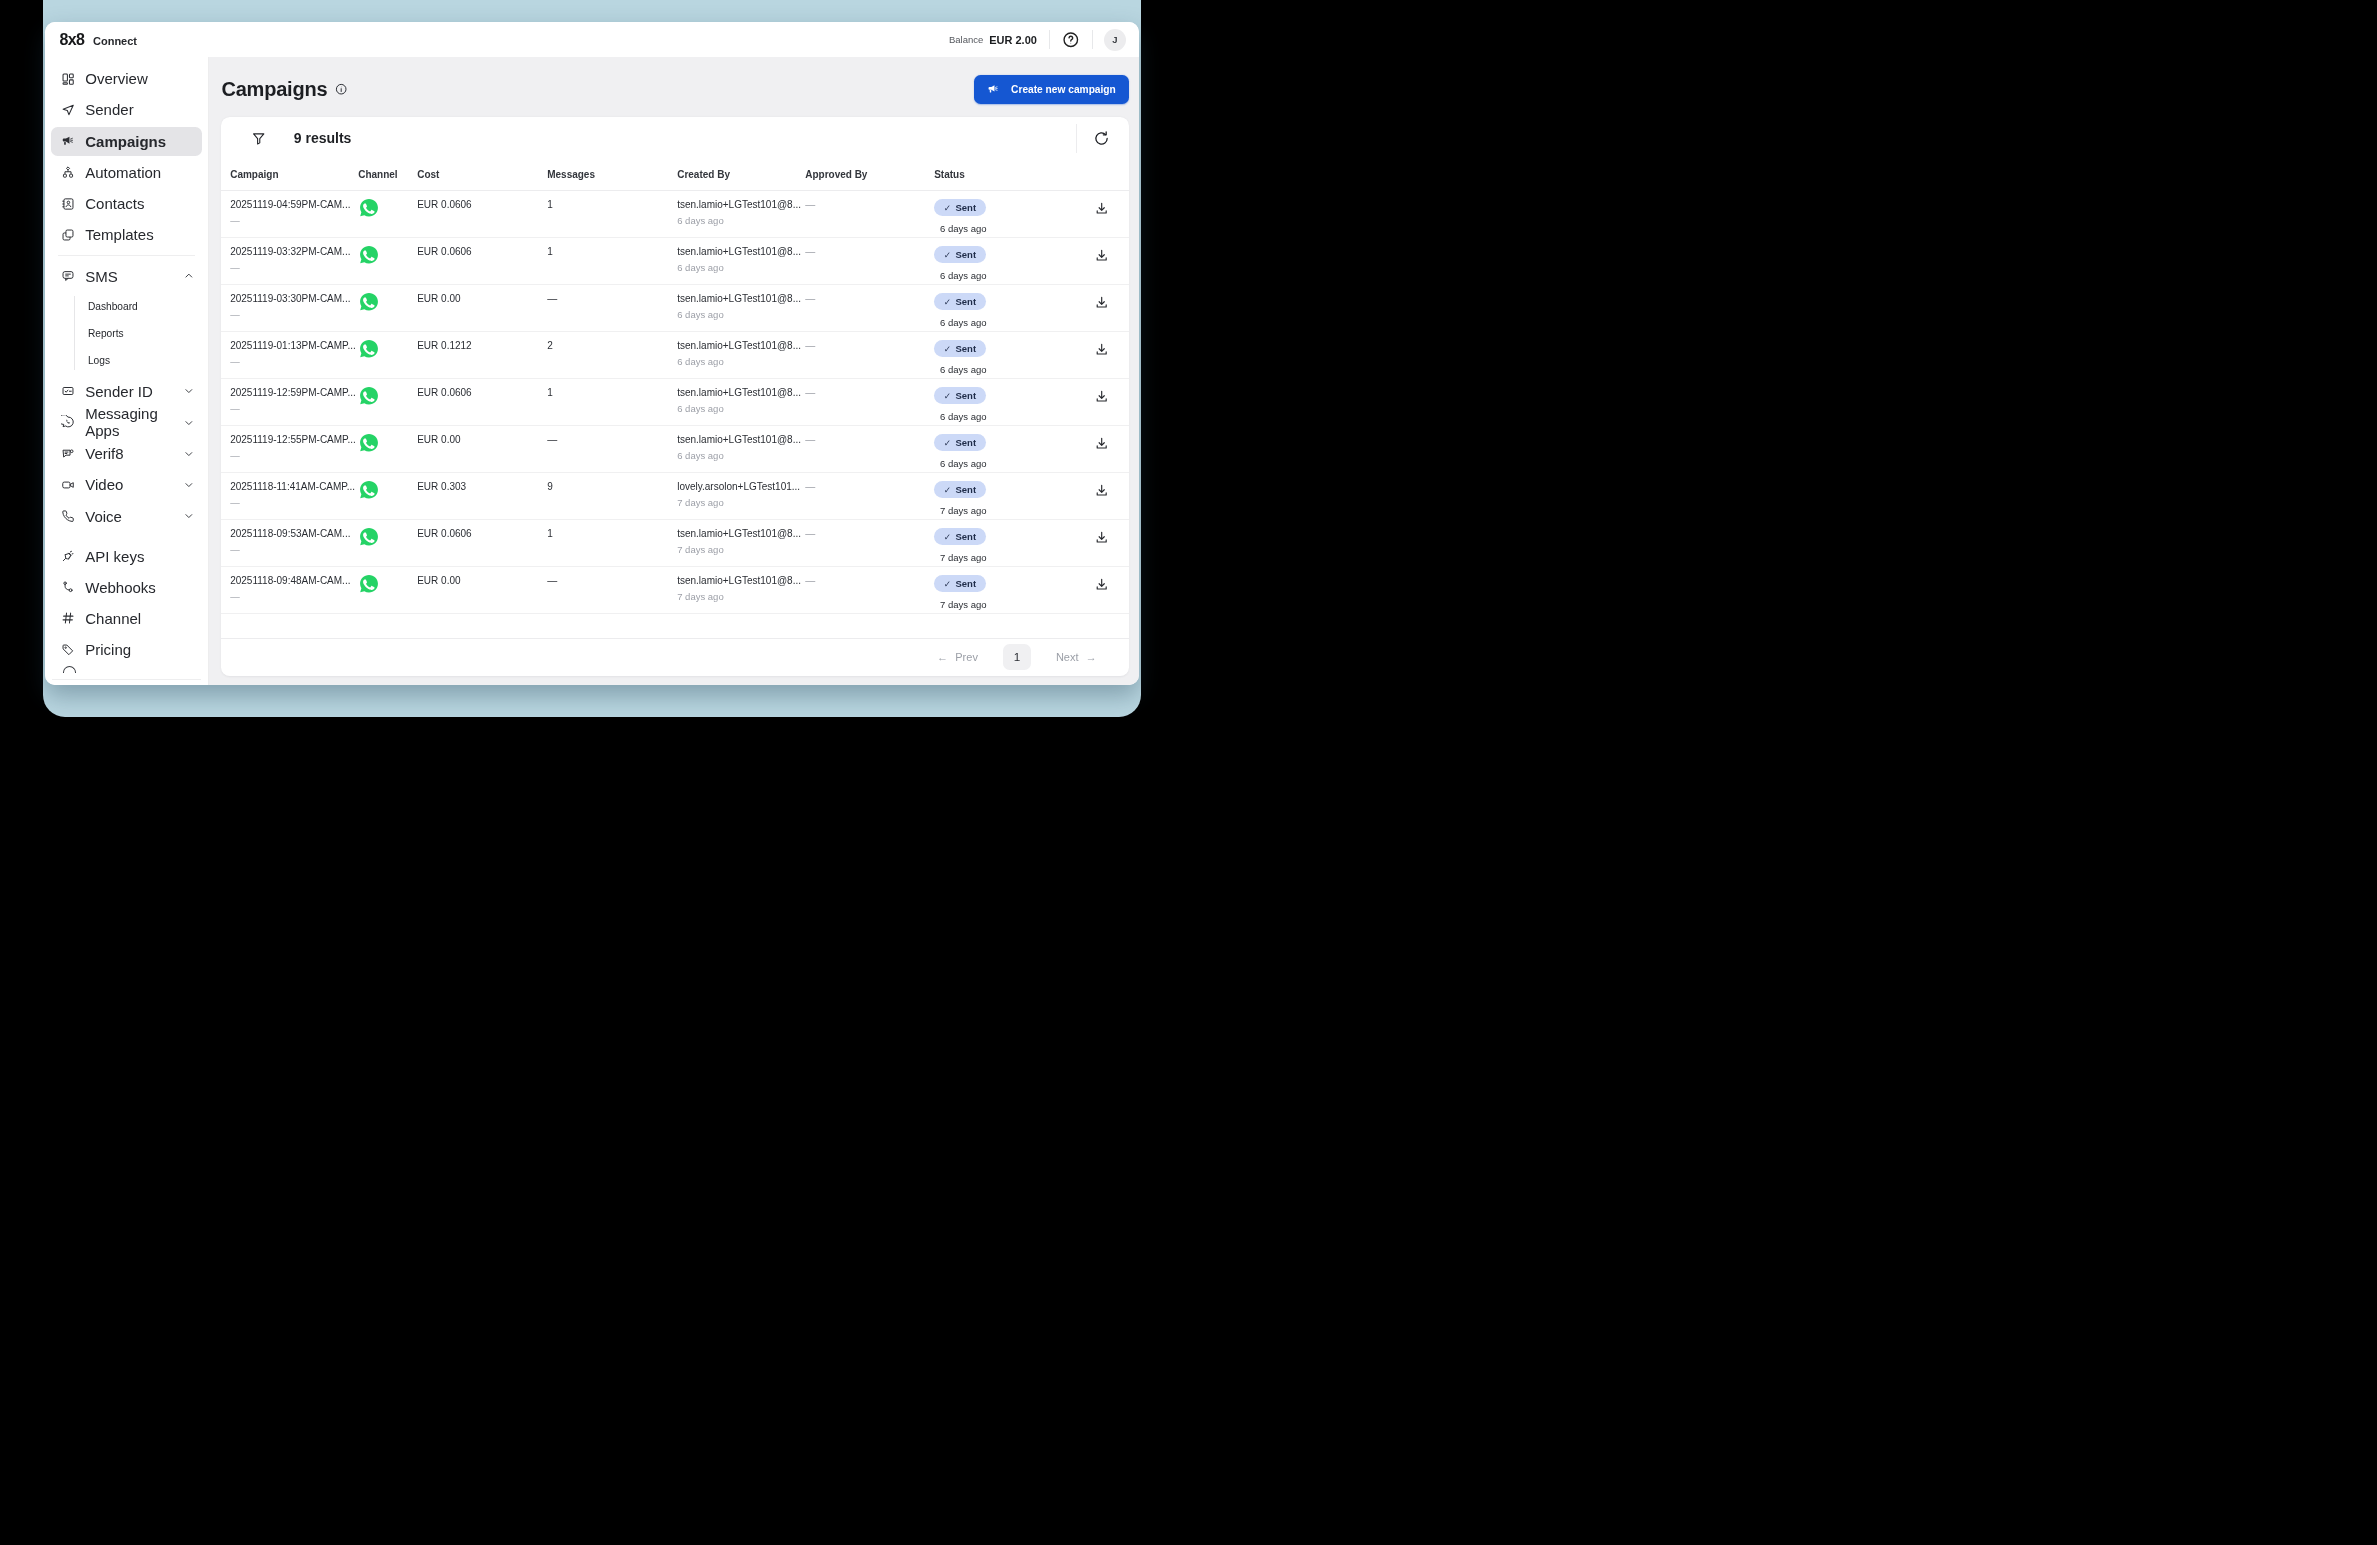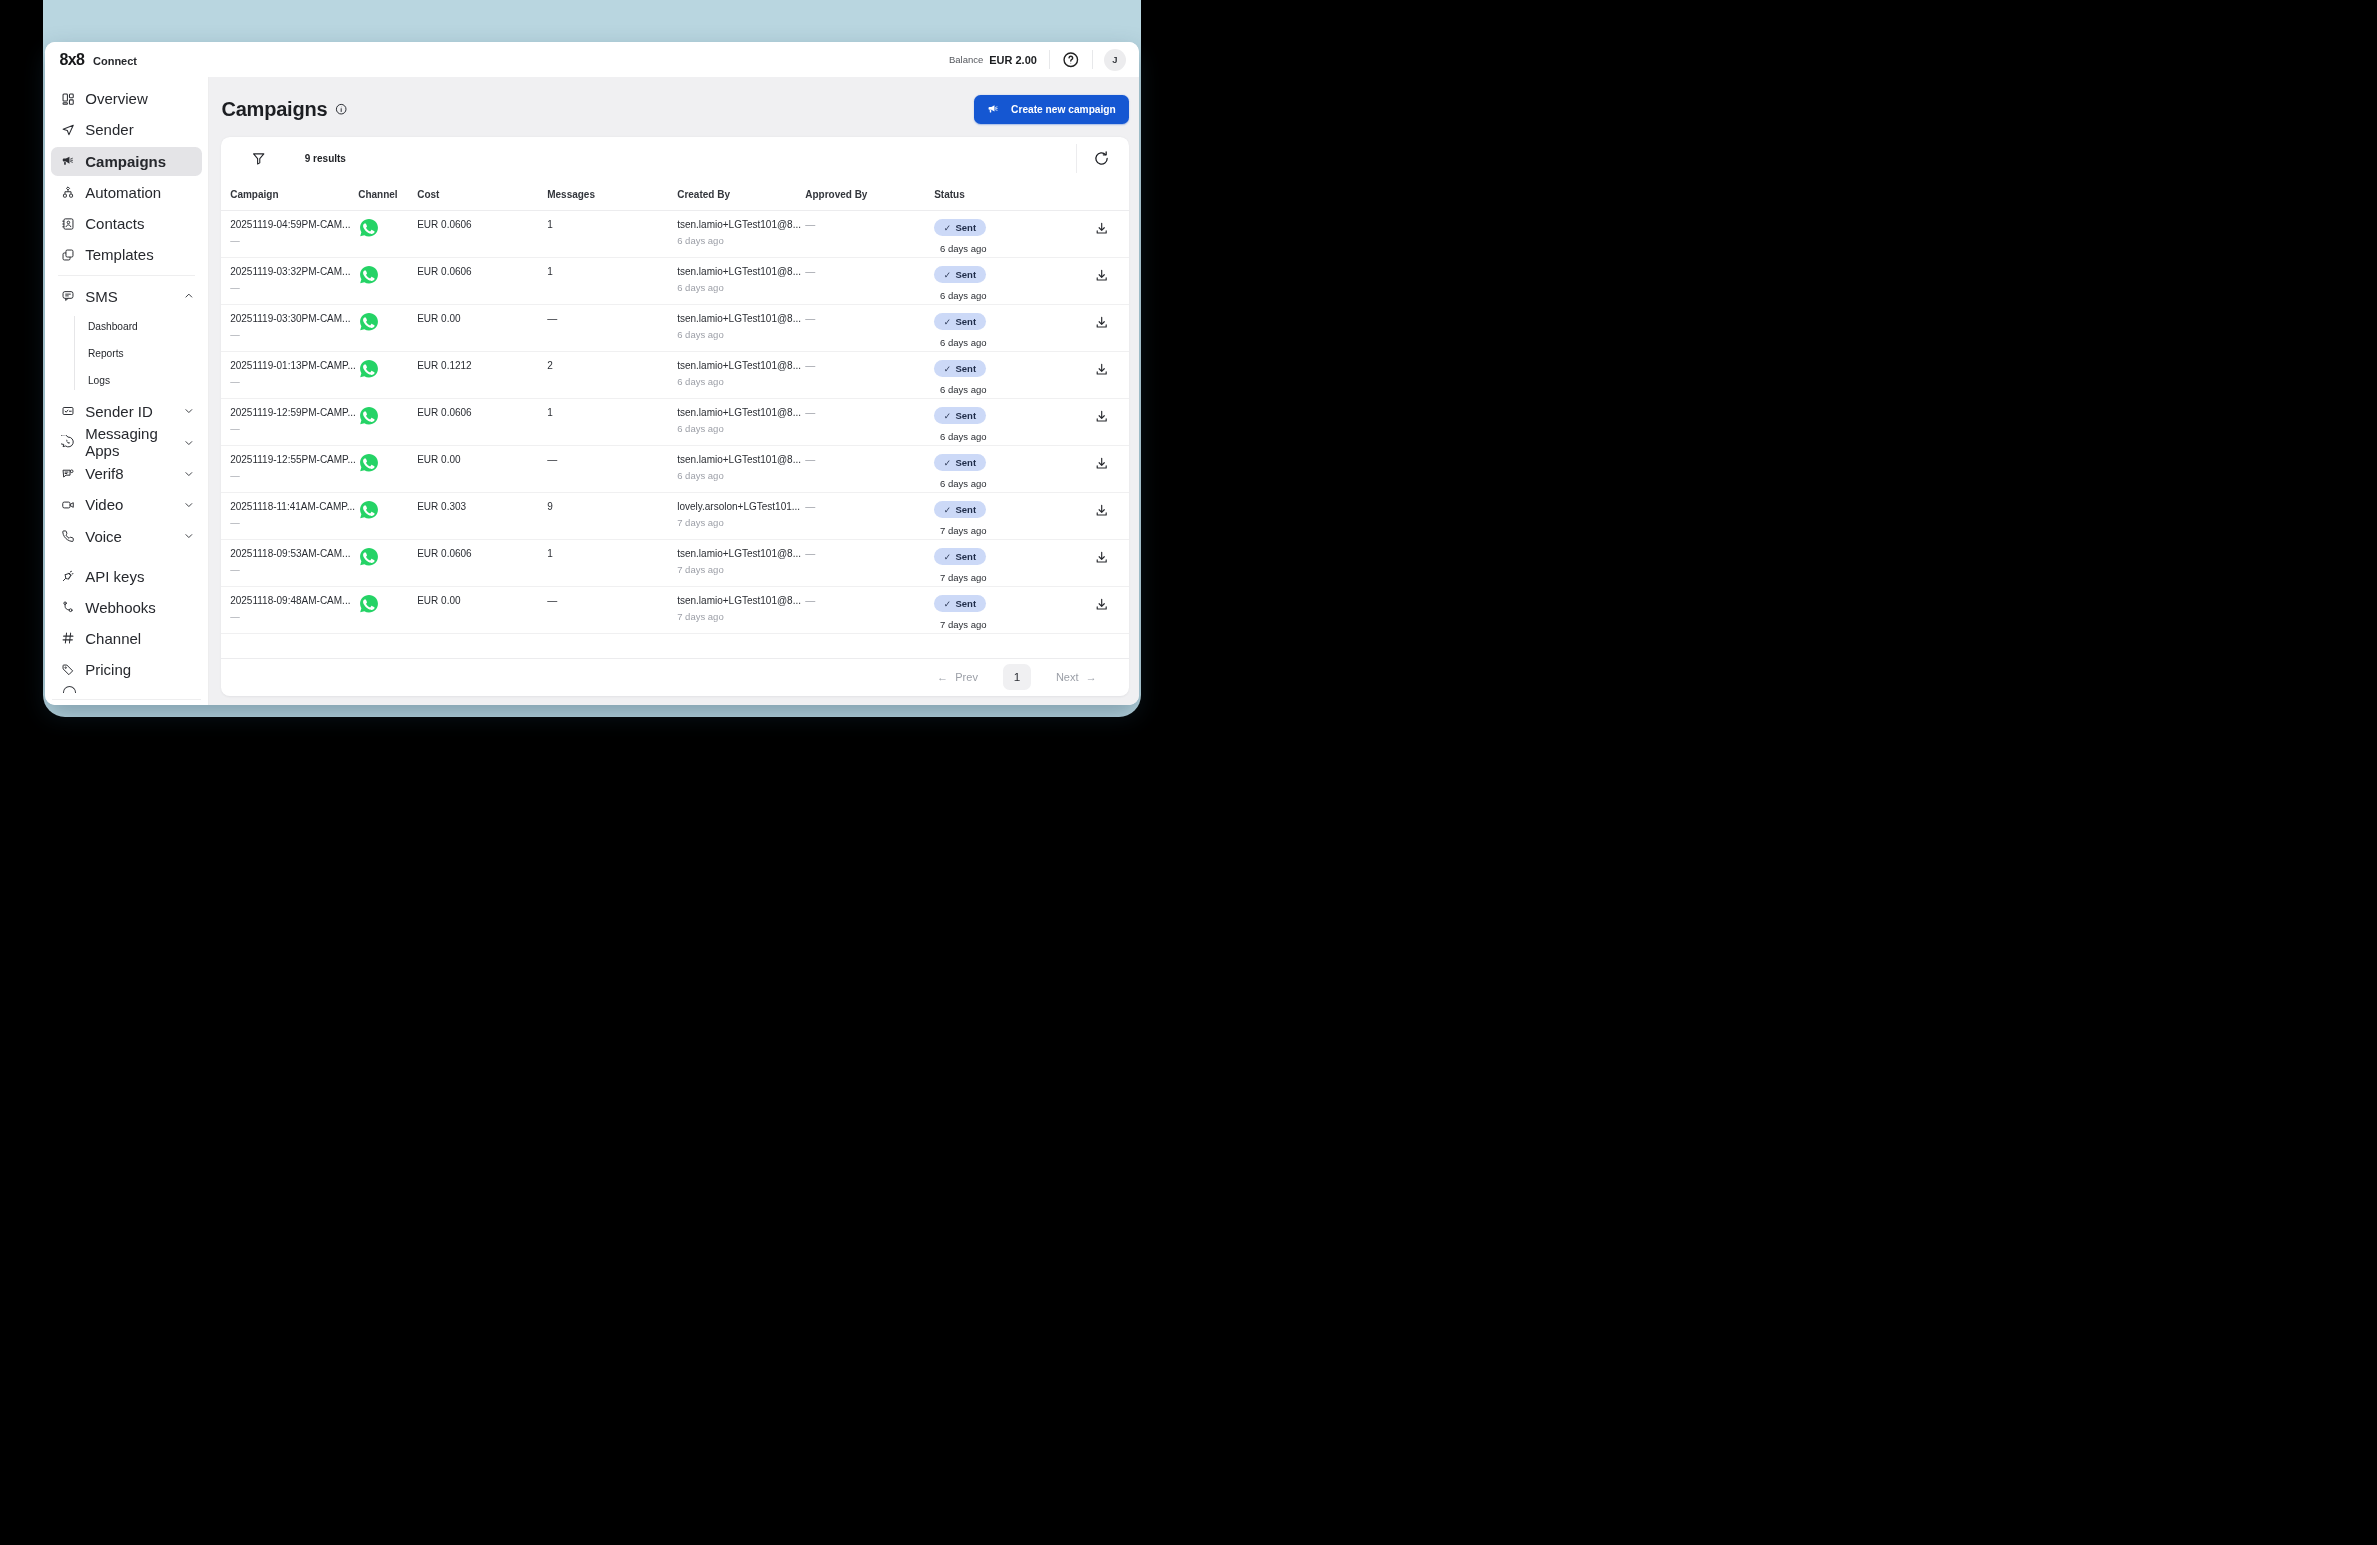--- a/index.html
+++ b/index.html
@@ -1,19 +1,19 @@
 <!DOCTYPE html>
 <html style="font-size:11.7px"><head>
 <meta charset="utf-8">
 <style>
   html,body{margin:0;padding:0;background:#000;}
   body{font-family:"Liberation Sans","DejaVu Sans",sans-serif;-webkit-font-smoothing:antialiased;}
   .stage{position:relative;width:1189px;height:773px;background:#000;overflow:hidden;}
   .bezel{position:absolute;left:43px;top:-44px;width:1098px;height:761px;background:#b9d6e0;border-radius:22px;}
-  .window{position:absolute;left:45px;top:42px;width:1094px;height:663px;background:#fff;border-radius:10.2px;
+  .window{position:absolute;left:45px;top:22px;width:1094px;height:663px;background:#fff;border-radius:10.2px;
           box-shadow:0 10.2px 25px rgba(30,60,80,.35);display:flex;flex-direction:column;overflow:hidden;}
 
   
   .topbar{height:35px;display:flex;align-items:center;padding:0 13px 0 14.6px;flex:0 0 auto;background:#fff;}
   .brand{display:flex;align-items:baseline;gap:8.8px;}
   .brand .logo{font-size:16px;font-weight:800;letter-spacing:-0.7px;color:#17181a;}
   .brand .product{font-size:11px;font-weight:700;color:#26282c;}
   .topbar-right{margin-left:auto;display:flex;align-items:center;}
   .balance-label{font-size:9.5px;color:#55585e;margin-right:5.9px;}
   .balance-value{font-size:11px;font-weight:800;color:#1b1d20;}
@@ -51,21 +51,21 @@
 
   .card{background:#fff;border-radius:8.8px;margin-top:11.7px;margin-bottom:8.8px;flex:1;display:flex;flex-direction:column;
         box-shadow:0 0.7px 2.2px rgba(20,25,40,.06);min-height:0;overflow:hidden;}
   .toolbar{display:flex;align-items:center;padding:7.3px 19px 5.9px 11px;flex:0 0 auto;}
   .search-box{display:flex;align-items:center;gap:7.3px;background:#eeeeef;border-radius:7.3px;height:27px;width:532px;
               padding:0 10.2px;color:#8e929b;}
   .search-box input{border:none;background:transparent;outline:none;font-size:10.2px;color:#3a3d42;width:100%;
                     font-family:inherit;}
   .search-box input::placeholder{color:#9ca0a8;}
   .filter-btn{margin-left:19px;color:#23252a;display:flex;cursor:pointer;}
-  .results-count{margin-left:38px;font-size:10px;font-weight:600;color:#1e2024;}
+  .results-count{margin-left:27px;font-size:14px;font-weight:600;color:#1e2024;}
   .toolbar-right{margin-left:auto;display:flex;align-items:center;}
   .toolbar-sep{width:0.7px;height:29px;background:#ececee;margin-right:16px;}
   .refresh-btn{color:#1f2126;display:flex;cursor:pointer;}
 
   
   .thead,.trow{display:grid;grid-template-columns:128px 59px 130px 130px 128px 129px 133px 1fr;
                padding-left:8.8px;align-items:start;}
   .thead{flex:0 0 auto;border-bottom:0.7px solid #ececee;padding-top:10.2px;padding-bottom:10.2px;}
   .th{font-size:10px;font-weight:600;color:#33363c;}
   .tbody{flex:0 0 auto;}

